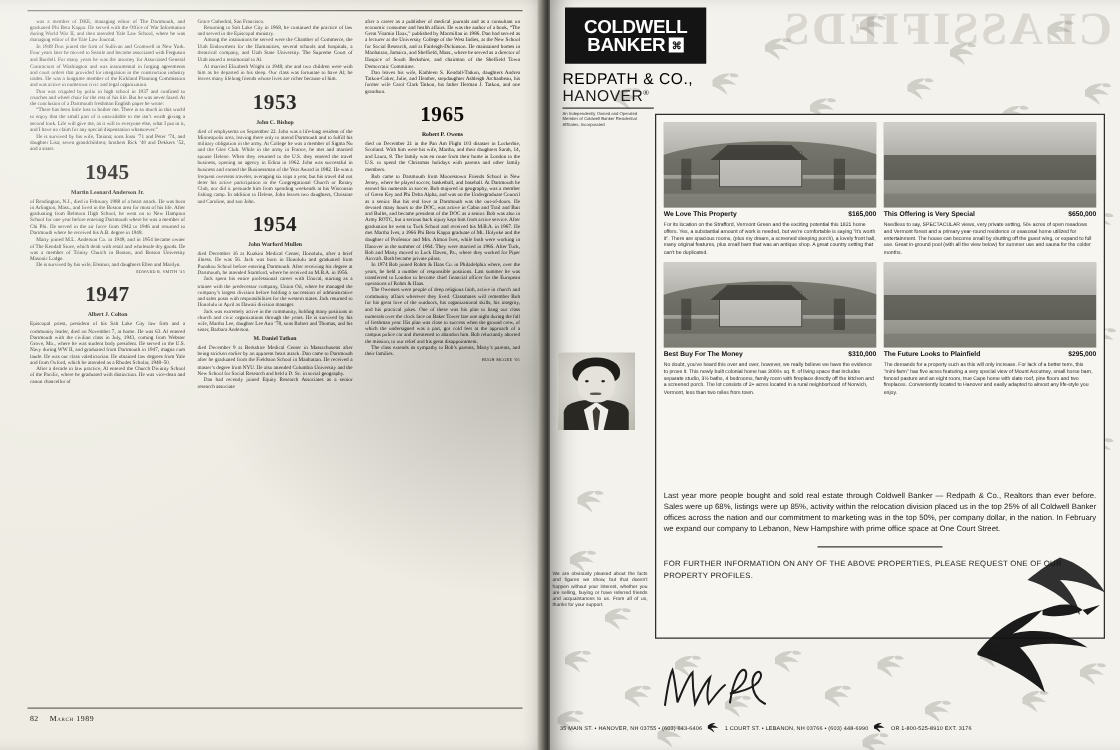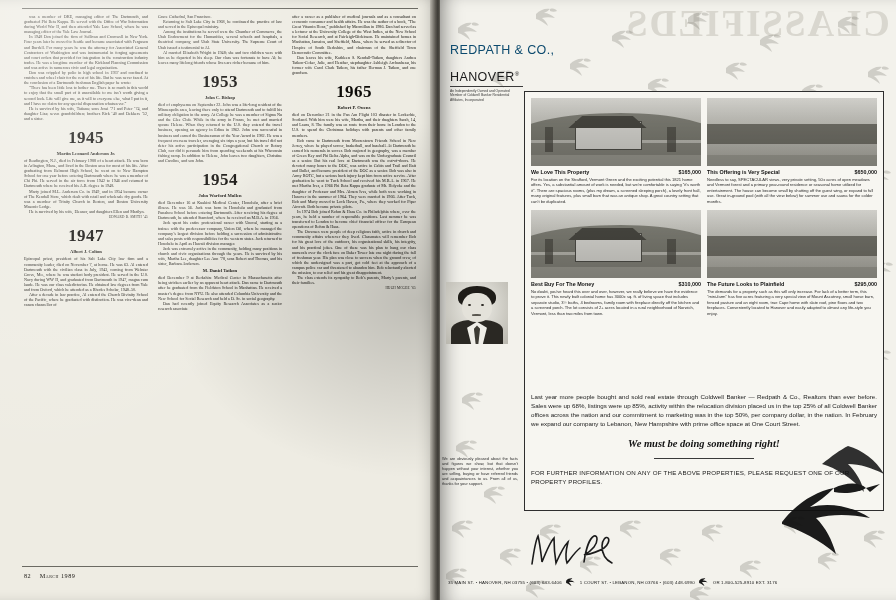--- a/index.html
+++ b/index.html
@@ -45,21 +45,21 @@
     white-space:nowrap;}
 
   .cb-logo{position:absolute;left:12px;top:6px;width:113px;height:45px;background:#141414;
     display:flex;flex-direction:column;align-items:center;justify-content:center;}
   .cb-logo .l1,.cb-logo .l2{color:#fff;font-family:"Liberation Sans",sans-serif;
     font-weight:700;letter-spacing:-.3px;line-height:15px;}
   .cb-logo .l1{font-size:15px;}
   .cb-logo .l2{font-size:15px;display:flex;align-items:center;gap:3px;}
   .cb-mark{width:12px;height:12px;background:#fff;color:#141414;font-size:8px;
     display:inline-flex;align-items:center;justify-content:center;font-weight:700;}
-  .rp1{position:absolute;left:10px;top:43px;font-size:12.5px;letter-spacing:.4px;color:#0c4a6e;
+  .rp1{position:absolute;left:10px;top:56px;font-size:12.5px;letter-spacing:.4px;color:#000000;
     font-family:"Liberation Sans",sans-serif;font-weight:400;}
   .rp2{position:absolute;left:10px;top:70px;font-size:12.5px;letter-spacing:.4px;color:#1a1a1a;
     font-family:"Liberation Sans",sans-serif;font-weight:400;}
   .rp2 sup{font-size:6px;vertical-align:super;}
   .rp-rule{position:absolute;left:10px;top:86px;width:73px;height:1px;background:#3b3b3b;}
   .fineprint{position:absolute;left:10px;top:89px;width:72px;font-size:3.4px;line-height:4.3px;
     color:#3a3a3a;font-family:"Liberation Sans",sans-serif;}
 
   .adbox{position:absolute;left:84px;top:91px;width:358px;height:418px;
     border:1px solid #2e2e2e;background:#f7f6f1;}
@@ -227,20 +227,27 @@
           <use href="#dk" x="262" y="524"></use>
         <use href="#dk" x="344" y="516"></use>
           <use href="#dk" x="100" y="524"></use>
           <use href="#dk" x="424" y="530"></use>
         <use href="#dk" x="6" y="568"></use>
           <use href="#dk" x="86" y="580"></use>
           <use href="#dk" x="250" y="586"></use>
       </g>
     </svg>
 
+    <div class="cb-logo">
+      <div class="l1">COLDWELL</div>
+      <div class="l2">
+        <span>BANKER</span>
+        <span class="cb-mark">⌘</span>
+      </div>
+    </div>
     <div class="rp1">REDPATH &amp; CO.,</div>
     <div class="rp2">
       <span>HANOVER</span><sup>®</sup>
     </div>
     <div class="rp-rule"></div>
     <div class="fineprint">An Independently Owned and Operated Member of Coldwell Banker Residential Affiliates, Incorporated</div>
 
     <div class="headshot">
       <div class="hs-bg"></div>
         <div class="hs-body"></div>
@@ -321,21 +328,20 @@
             <div class="lst-head">
               <span class="lst-title">The Future Looks to Plainfield</span>
               <span class="lst-price">$295,000</span>
             </div>
             <div class="lst-body">The demands for a property such as this will only increase. For lack of a better term, this "mini-farm" has five acres featuring a very special view of Mount Ascutney, small horse barn, fenced pasture and an eight room, true Cape home with slate roof, pine floors and two fireplaces. Conveniently located to Hanover and easily adapted to almost any life-style you enjoy.</div>
           </div>
         </div>
 
       <div class="promo">
         <div class="promo-text">Last year more people bought and sold real estate through Coldwell Banker — Redpath &amp; Co., Realtors than ever before. Sales were up 68%, listings were up 85%, activity within the relocation division placed us in the top 25% of all Coldwell Banker offices across the nation and our commitment to marketing was in the top 50%, per company dollar, in the nation. In February we expand our company to Lebanon, New Hampshire with prime office space at One Court Street.</div>
-        <div class="slogan">We must be doing something right!</div>
         <div class="sl-rule"></div>
         <div class="cta">FOR FURTHER INFORMATION ON ANY OF THE ABOVE PROPERTIES, PLEASE REQUEST ONE OF OUR PROPERTY PROFILES.</div>
       </div>
     </div>
 
     <svg class="big-duck" viewBox="0 0 150 120">
       <path d="M30 78 C44 60 62 48 82 44 C74 52 66 58 58 63 C78 58 100 62 118 74
                C98 70 80 70 64 74 C74 84 80 96 84 110 C68 96 48 86 30 80 Z" fill="#101010"></path>
       <path d="M82 44 C94 38 108 38 114 44 C106 49 92 50 82 48 Z" fill="#101010"></path>
       <path d="M114 44 L128 40 L118 48 Z" fill="#101010"></path>

